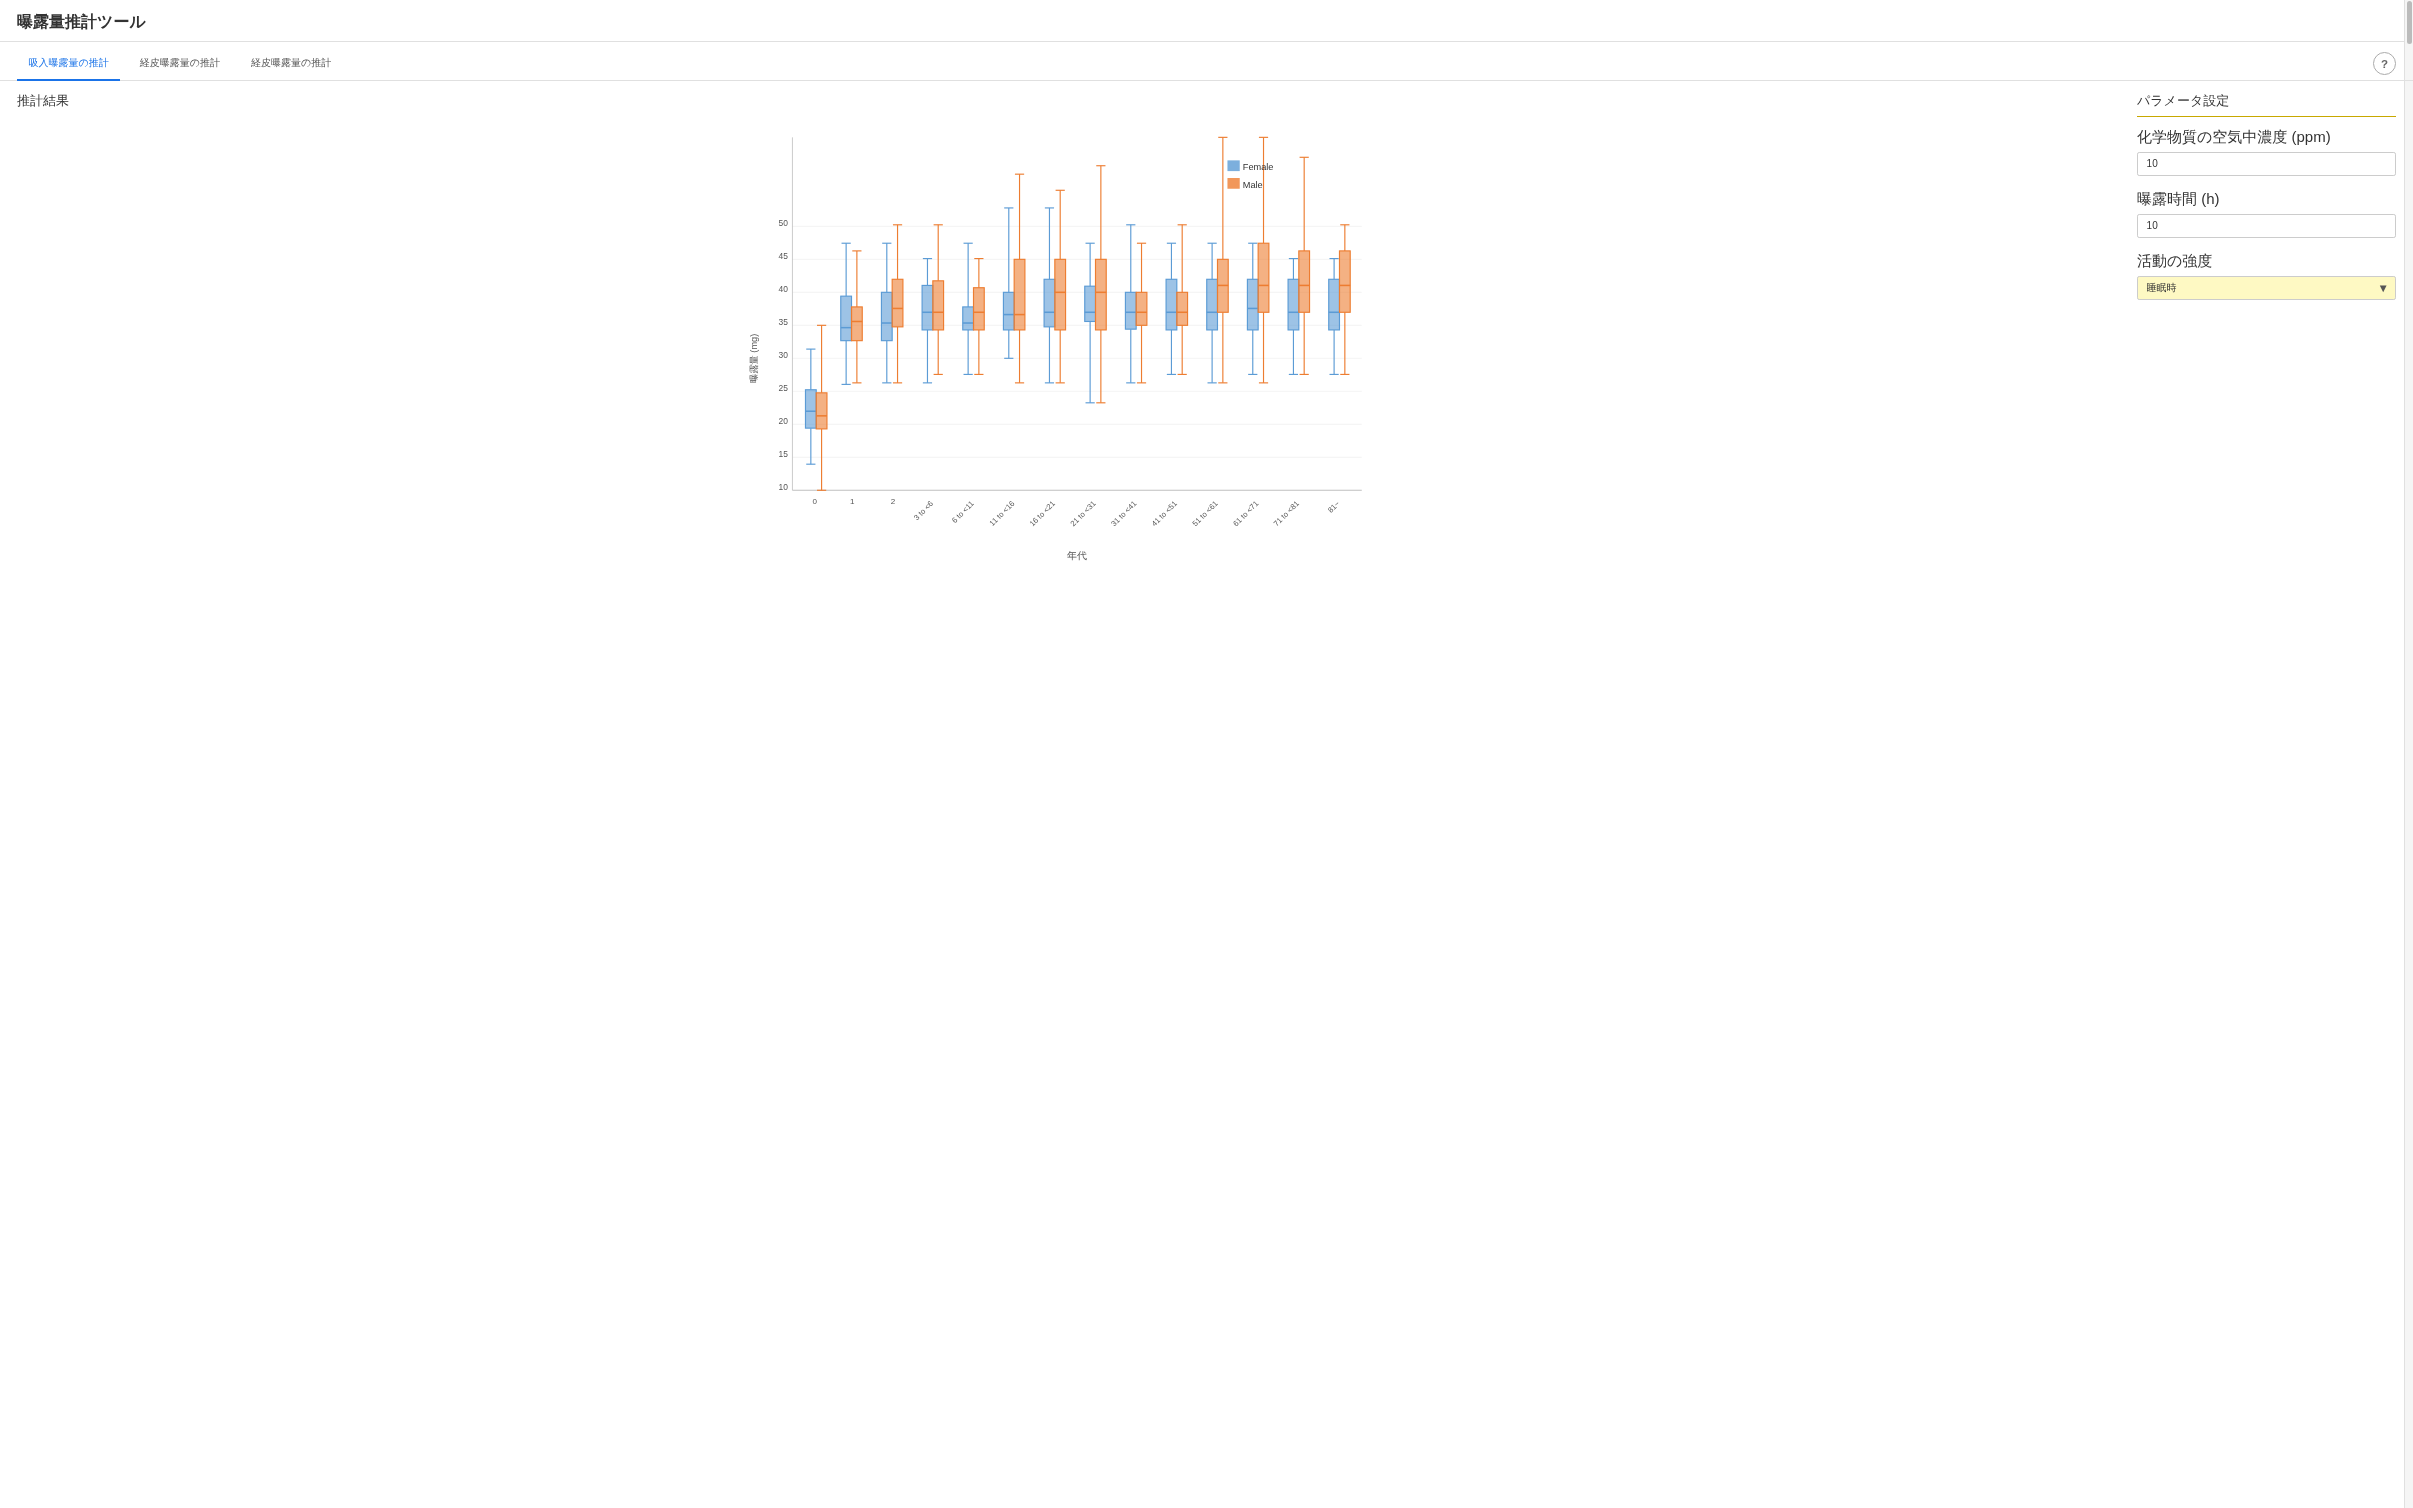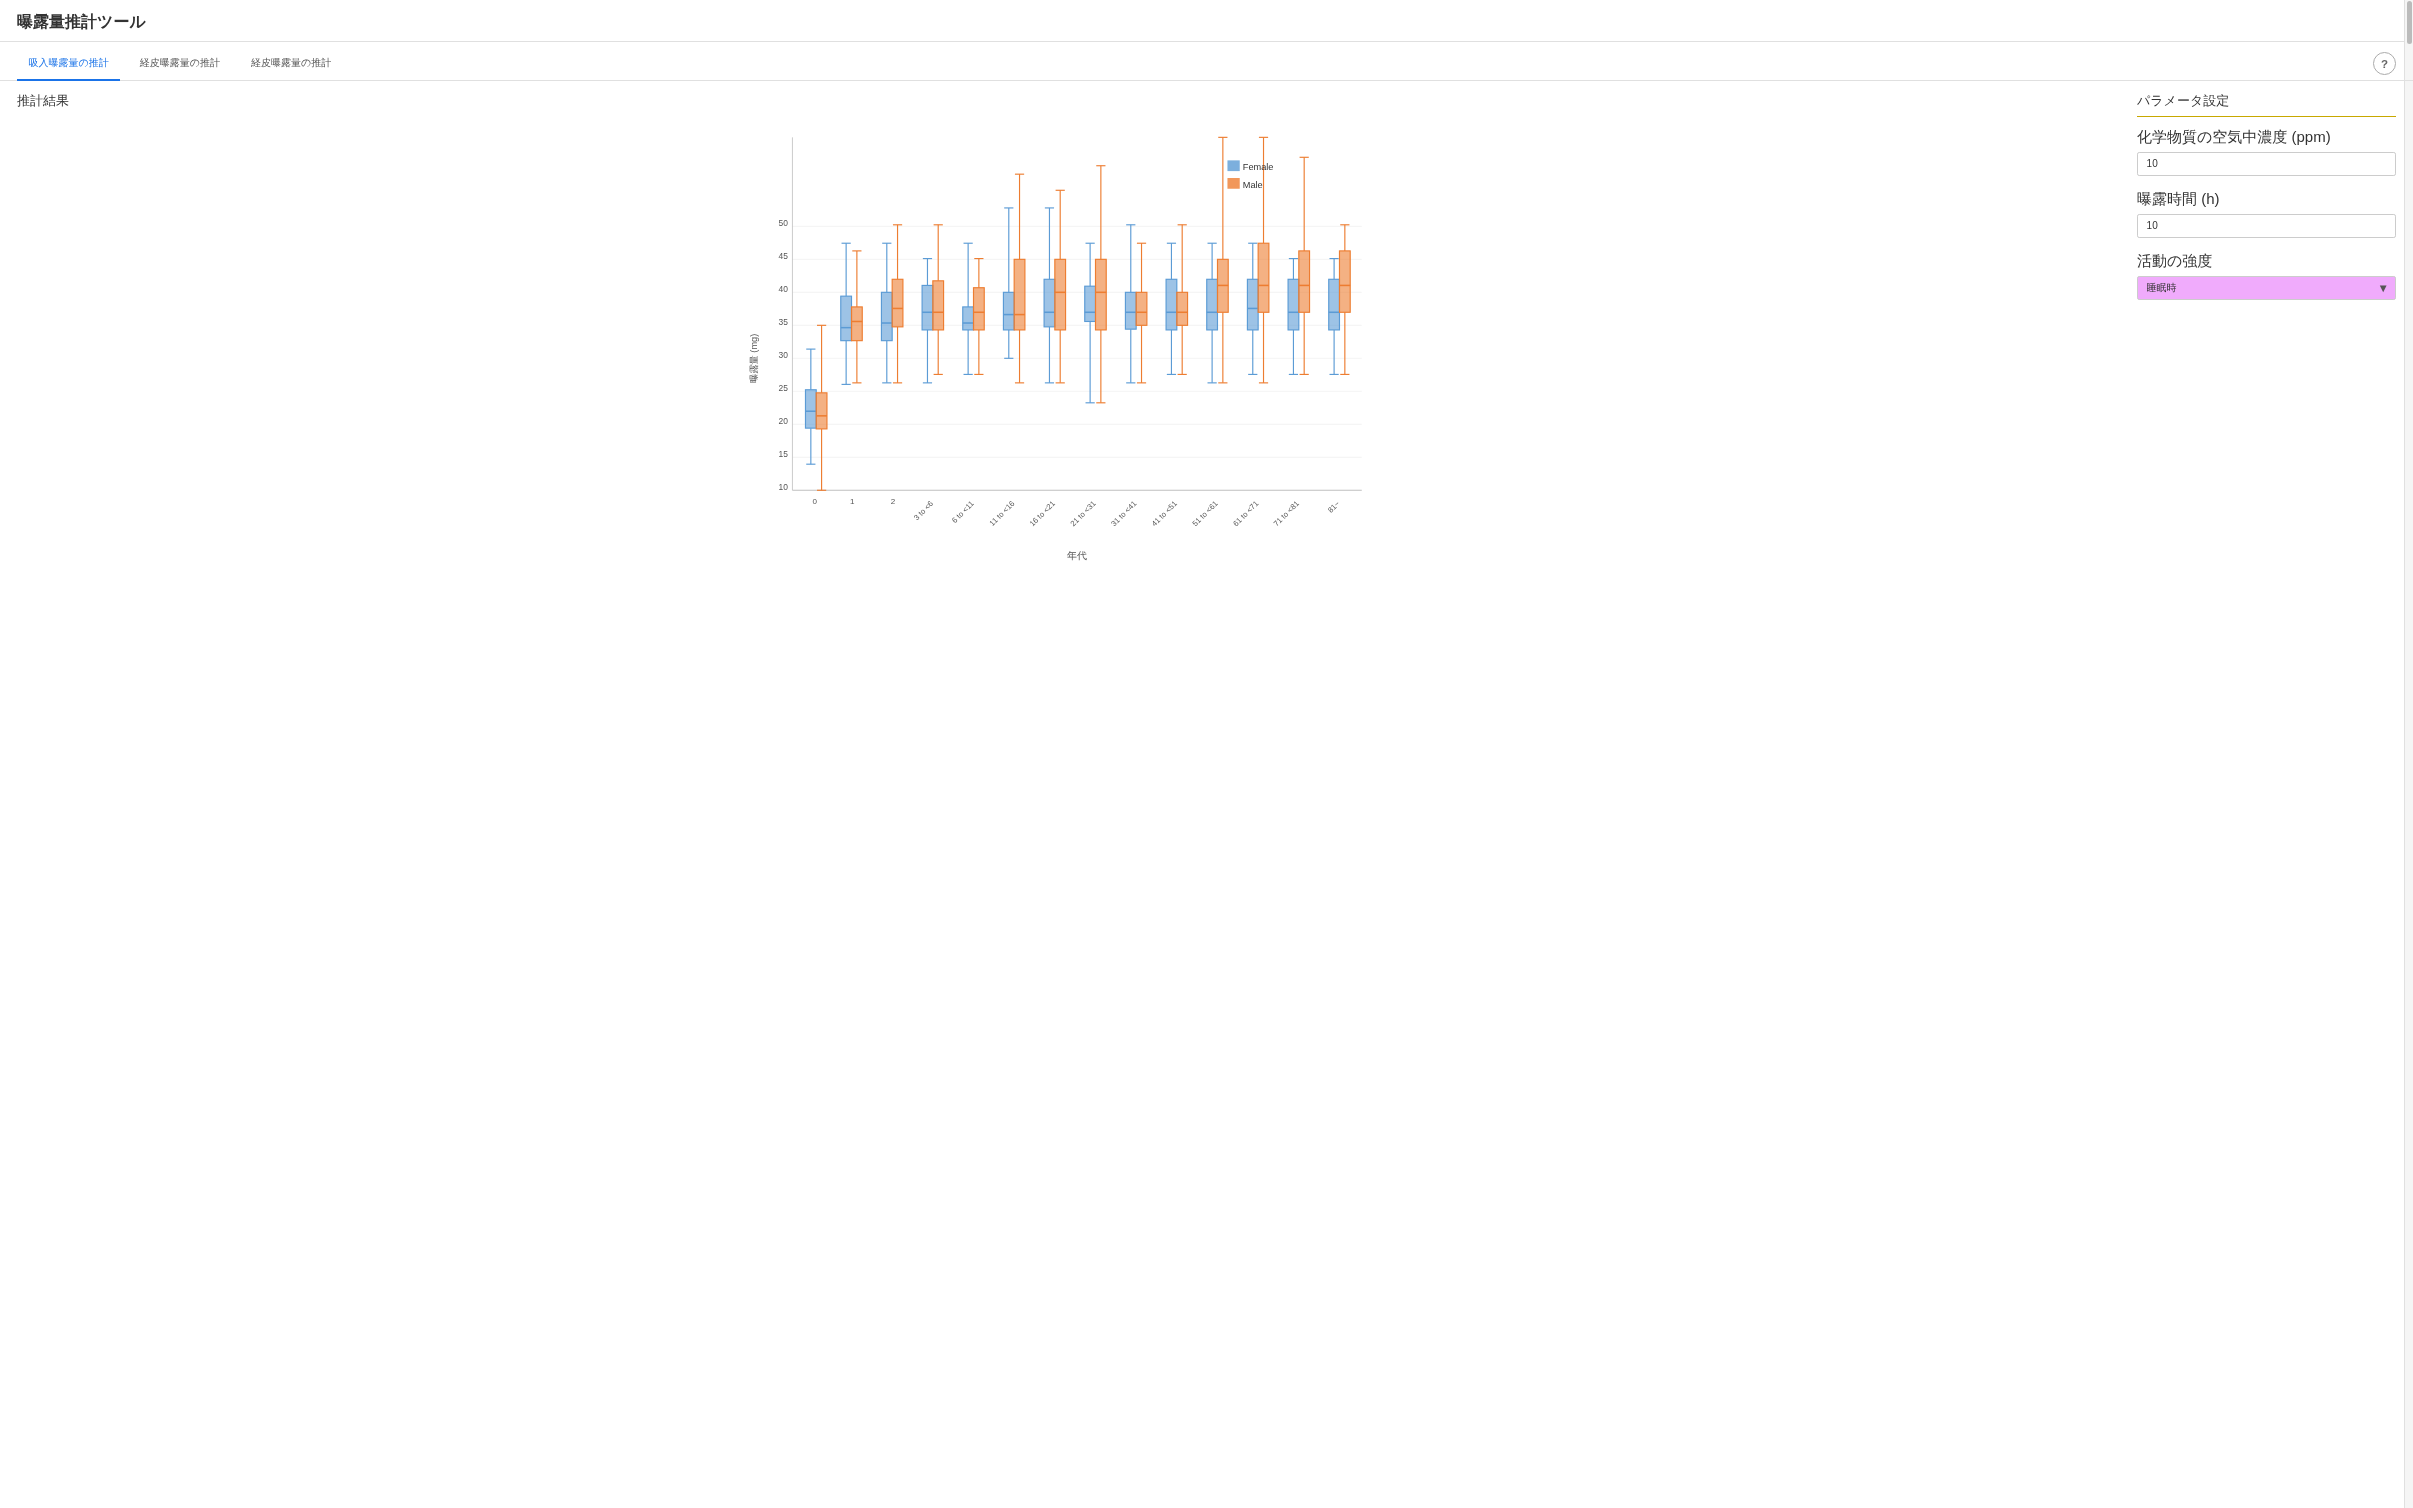--- a/index.html
+++ b/index.html
@@ -110,21 +110,21 @@
       position: relative;
     }
     .param-select {
       width: 100%;
       padding: 5.7px 23px 5.7px 8.6px;
       border: 0.7px solid #ccc;
       border-radius: 2.2px;
       font-size: 10px;
       color: #333;
       appearance: none;
-      background: #f0abfc;
+      background: #fef9c3;
       cursor: pointer;
       outline: none;
     }
     .select-arrow {
       position: absolute;
       right: 7.2px;
       top: 50%;
       transform: translateY(-50%);
       pointer-events: none;
       color: #555;

